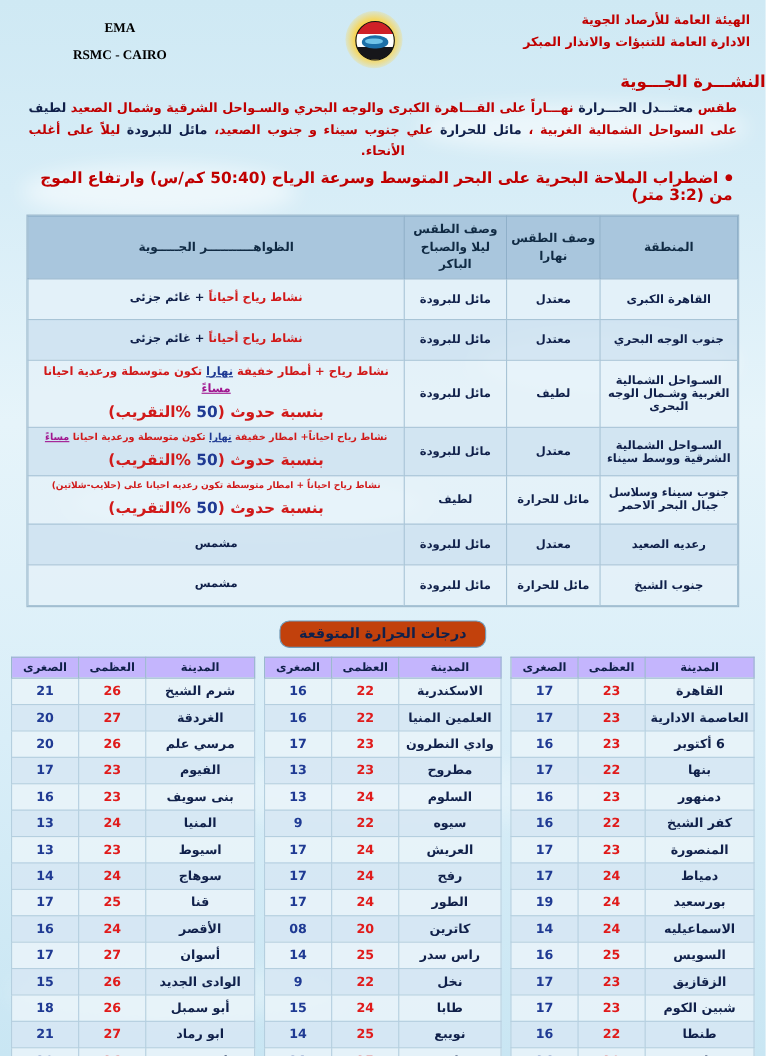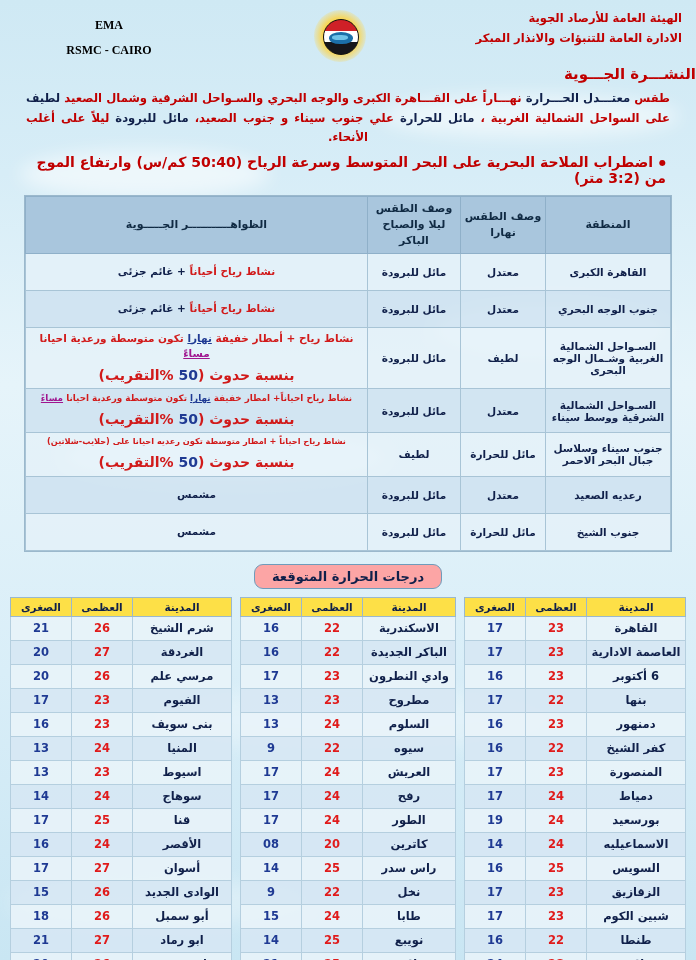--- a/index.html
+++ b/index.html
@@ -60,29 +60,29 @@
   .ph .red{color:#d11a1a;}
   .ph .navy{color:#1f3a93;text-decoration:underline;}
   .ph .mag{color:#a0158f;text-decoration:underline;}
   .ph .prob{display:block;font-size:14px;color:#d11a1a;margin-top:4px;}
   .ph .prob b{color:#1f3a93;}
   .ph.small{font-size:8.8px;}
   .ph.tiny{font-size:8.2px;}
 
   
   .pill{margin:12px auto 0 auto;width:186px;text-align:center;font-size:13px;font-weight:bold;color:#10204a;
-        background:#fca5a5;border:1.5px solid #6f9cbb;border-radius:9px;padding:4px 0;}
+        background:#c2410c;border:1.5px solid #6f9cbb;border-radius:9px;padding:4px 0;}
 
   
   .temps{display:flex;justify-content:space-between;margin:8px 10px 0 10px;gap:6px;}
   table.tt{border-collapse:collapse;table-layout:fixed;background:rgba(255,255,255,.35);}
   table.tt.w1{width:222px;}
   table.tt.w2{width:216px;}
   table.tt.w3{width:222px;}
-  table.tt th{background:#fde047;color:#10204a;font-size:10.5px;font-weight:bold;border:1px solid #9ab8cd;padding:3px 2px;}
+  table.tt th{background:#c4b5fd;color:#10204a;font-size:10.5px;font-weight:bold;border:1px solid #9ab8cd;padding:3px 2px;}
   table.tt td{border:1px solid #b5cfdf;font-size:11.5px;font-weight:bold;text-align:center;padding:2px 2px;height:19px;}
   table.tt tr:nth-child(odd) td{background:rgba(231,242,249,.8);}
   table.tt tr:nth-child(even) td{background:rgba(211,229,242,.8);}
   td.city{color:#10204a;font-size:10.5px;}
   td.max{color:#e01b1b;}
   td.min{color:#1f3a93;}
   .c-city{width:auto;}
   .c-num{width:56px;}
 </style>
 </head>
@@ -297,21 +297,21 @@
             <th class="c-num">الصغرى</th>
           </tr>
         </thead>
         <tbody>
           <tr>
             <td class="city">الاسكندرية</td>
             <td class="max">22</td>
             <td class="min">16</td>
           </tr>
           <tr>
-            <td class="city">الباكر الجديدة</td>
+            <td class="city">العلمين المنيا</td>
             <td class="max">22</td>
             <td class="min">16</td>
           </tr>
           <tr>
             <td class="city">وادي النطرون</td>
             <td class="max">23</td>
             <td class="min">17</td>
           </tr>
           <tr>
             <td class="city">مطروح</td>

